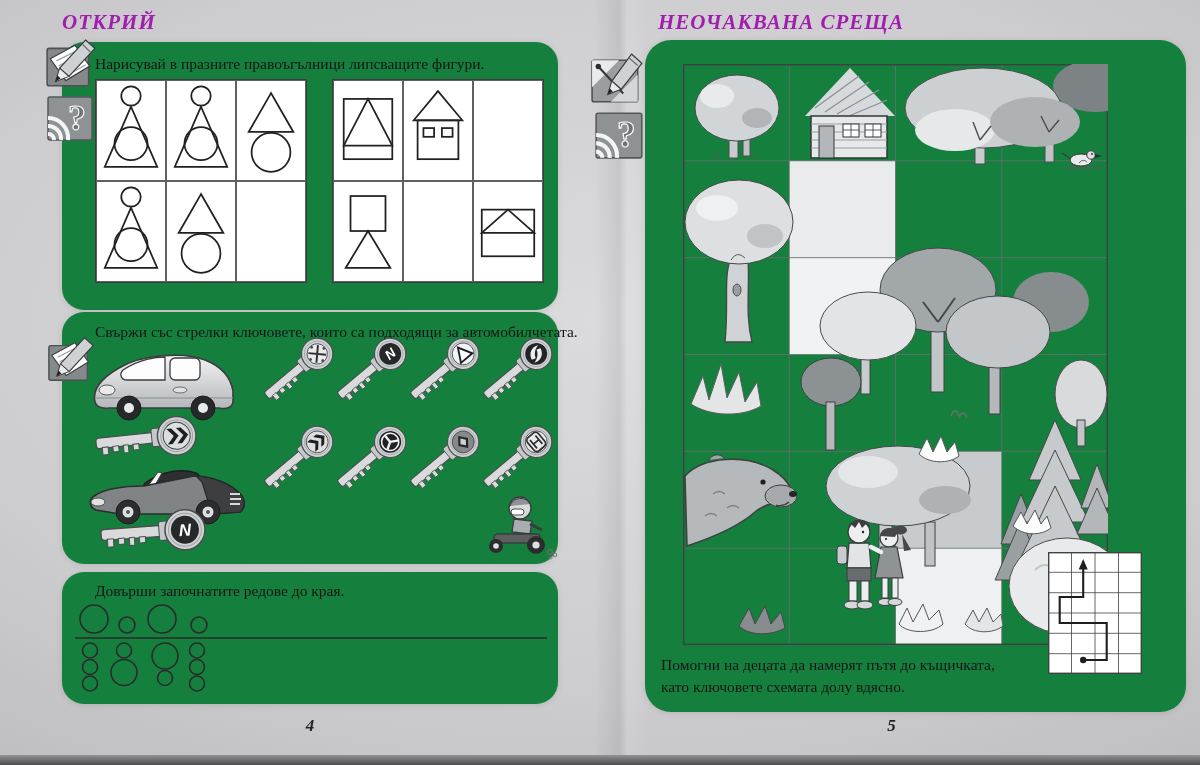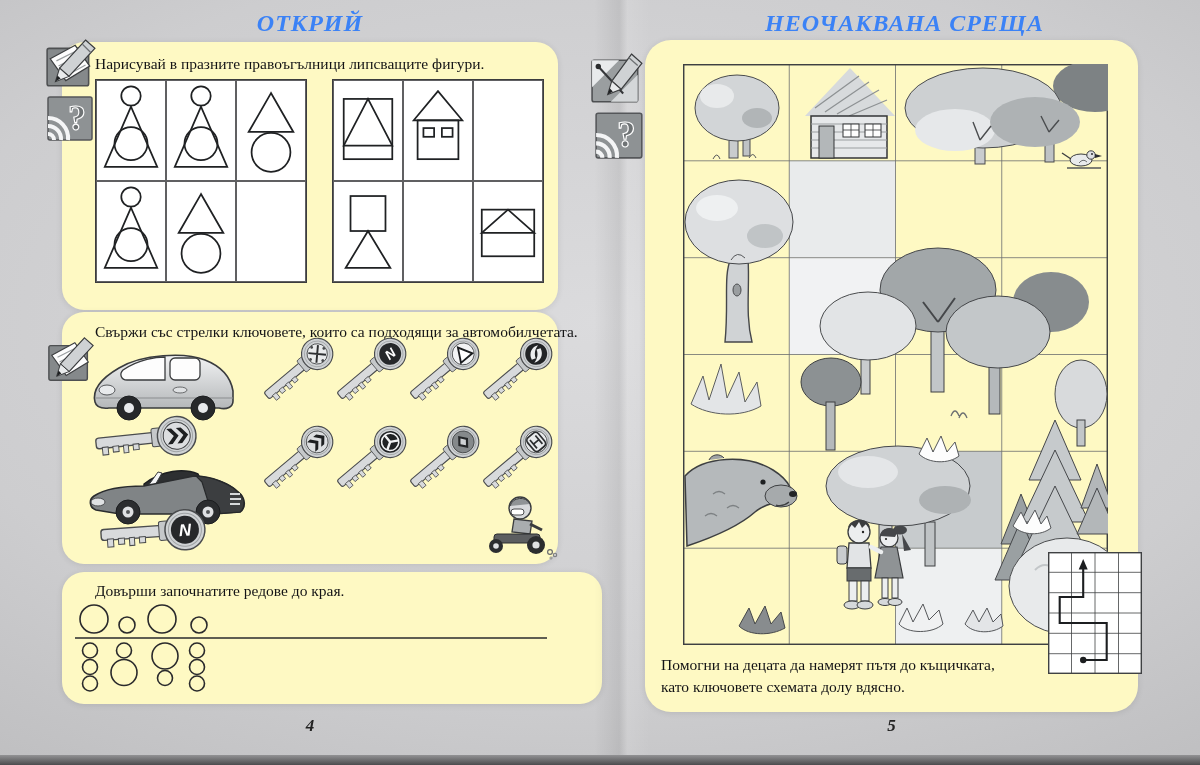--- a/index.html
+++ b/index.html
@@ -3,25 +3,25 @@
 <meta charset="utf-8">
 <style>
   html,body{margin:0;padding:0;}
   body{
     width:1200px;height:765px;position:relative;overflow:hidden;
     font-family:"Liberation Serif", serif;
     background:radial-gradient(140% 120% at 50% 42%, #dbdbdd 0%, #cdcdcf 40%, #b2b2b4 78%, #98989a 100%);
   }
   .page{position:absolute;top:0;height:765px;}
   .title{
-    position:absolute;text-align:center;font-weight:bold;font-style:italic;
-    font-size:24px;letter-spacing:1px;color:#3b82f6;top:10px;
+    position:absolute;font-weight:bold;font-style:italic;
+    font-size:21px;letter-spacing:1px;color:#a21caf;top:10px;
   }
   .box{
-    position:absolute;background:#fef9c3;border-radius:22px;
+    position:absolute;background:#15803d;border-radius:22px;
     box-shadow:0 1px 6px rgba(0,0,0,0.10);
   }
   .instr{
     position:absolute;font-size:15.5px;color:#141416;white-space:nowrap;
   }
   .pagenum{
     position:absolute;text-align:center;font-weight:bold;font-style:italic;
     font-size:17px;color:#222;
   }
   .sqicon{position:absolute;}
@@ -345,21 +345,21 @@
       <circle cx="16" cy="52" r="7" fill="#2b2d2f"></circle>
         <circle cx="16" cy="52" r="2.8" fill="#dfe1e3"></circle>
       <circle cx="56" cy="51" r="9" fill="#2b2d2f"></circle>
         <circle cx="56" cy="51" r="3.6" fill="#dfe1e3"></circle>
       <circle cx="70" cy="58" r="2.4" fill="none" stroke="#6a6c6e" stroke-width="1.2"></circle>
       <circle cx="75" cy="61" r="1.7" fill="none" stroke="#7c7e80" stroke-width="1.1"></circle>
       <circle cx="71" cy="64" r="1.1" fill="none" stroke="#8b8d8f" stroke-width="1"></circle>
     </svg>
   </div>
 
-  <div class="box" style="left:22px;top:572px;width:496px;height:132px;padding-left:44px;">
+  <div class="box" style="left:22px;top:572px;width:496px;height:132px;">
     <div class="instr" style="left:33px;top:10px;">Довърши започнатите редове до края.</div>
     <svg id="rows-svg" style="position:absolute;left:0;top:0;" width="496" height="132" viewBox="0 0 496 132">
         <circle cx="32" cy="47" r="14" fill="none" stroke="#2a2a2c" stroke-width="1.6"></circle>
         <circle cx="65" cy="53" r="8" fill="none" stroke="#2a2a2c" stroke-width="1.6"></circle>
         <circle cx="100" cy="47" r="14" fill="none" stroke="#2a2a2c" stroke-width="1.6"></circle>
         <circle cx="137" cy="53" r="8" fill="none" stroke="#2a2a2c" stroke-width="1.6"></circle>
         <line x1="13" y1="66" x2="485" y2="66" stroke="#2a2a2c" stroke-width="1.4"></line>
         <circle cx="28" cy="78.5" r="7.5" fill="none" stroke="#2a2a2c" stroke-width="1.6"></circle>
         <circle cx="28" cy="95" r="7.5" fill="none" stroke="#2a2a2c" stroke-width="1.6"></circle>
         <circle cx="28" cy="111.5" r="7.5" fill="none" stroke="#2a2a2c" stroke-width="1.6"></circle>
@@ -399,21 +399,21 @@
   </svg>
 
   <div class="pagenum" style="left:22px;top:716px;width:496px;">4</div>
 </div>
 
 <div class="spine"></div>
 
 <div class="page" style="left:600px;width:600px;">
   <div class="title" style="left:58px;width:493px;">НЕОЧАКВАНА СРЕЩА</div>
 
-  <div class="box" style="left:45px;top:40px;width:493px;height:672px;border-radius:26px;">
+  <div class="box" style="left:45px;top:40px;width:493px;height:672px;border-radius:26px;padding-left:48px;">
     <div class="instr" style="left:16px;top:616px;">Помогни на децата да намерят пътя до къщичката,</div>
     <div class="instr" style="left:16px;top:638px;">като ключовете схемата долу вдясно.</div>
 
     <svg style="position:absolute;left:38px;top:24px;" width="425" height="581" viewBox="0 0 425 581">
 
       <g>
         <rect x="106.25" y="96.8" width="106.25" height="96.9" fill="#e9ebec"></rect>
         <rect x="106.25" y="193.7" width="106.25" height="96.9" fill="#f1f2f3"></rect>
         <rect x="212.5" y="387.3" width="106.25" height="96.9" fill="#c7cbcd"></rect>
         <rect x="212.5" y="484.2" width="106.25" height="96.8" fill="#eef0f1"></rect>

